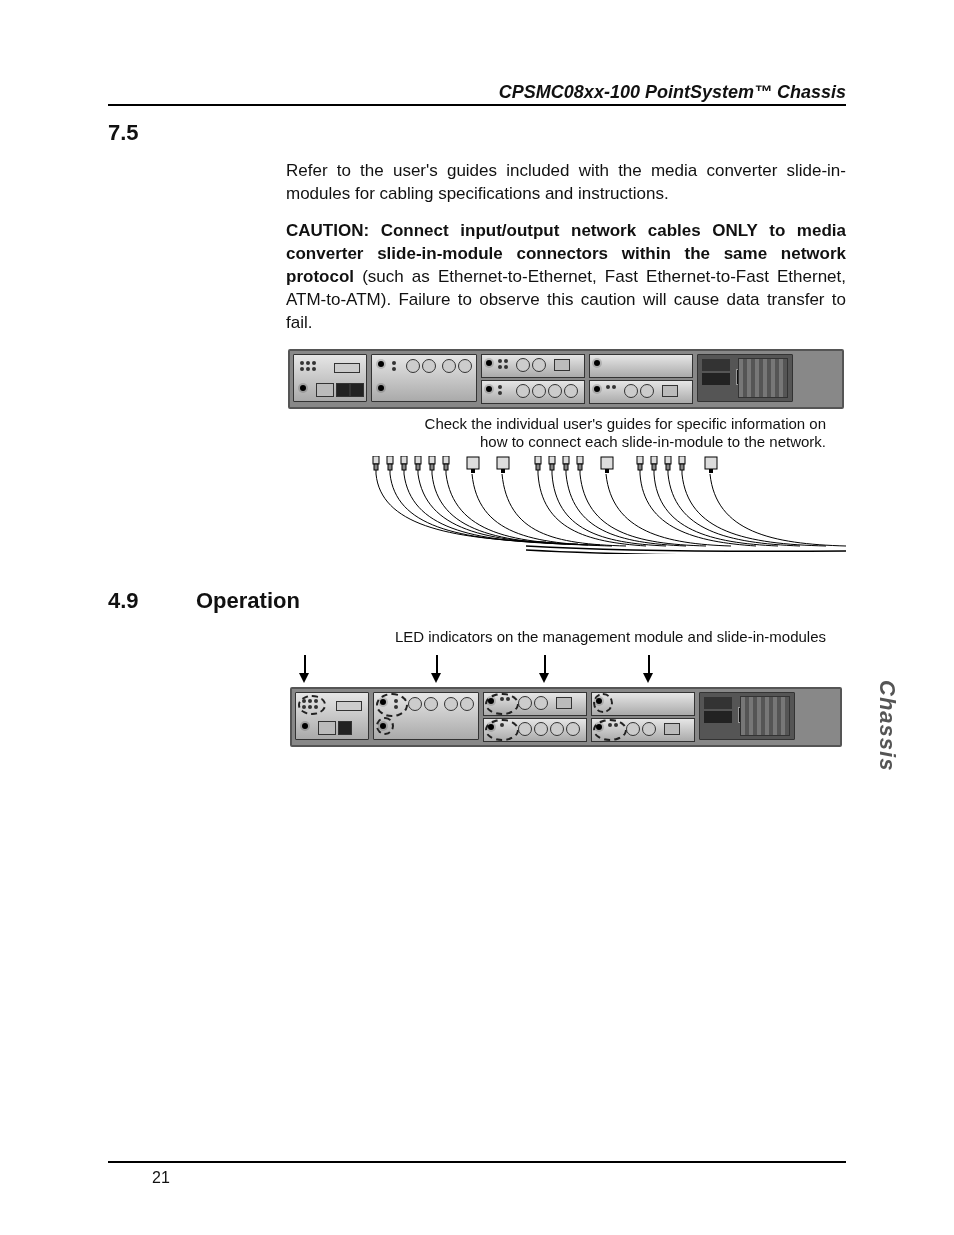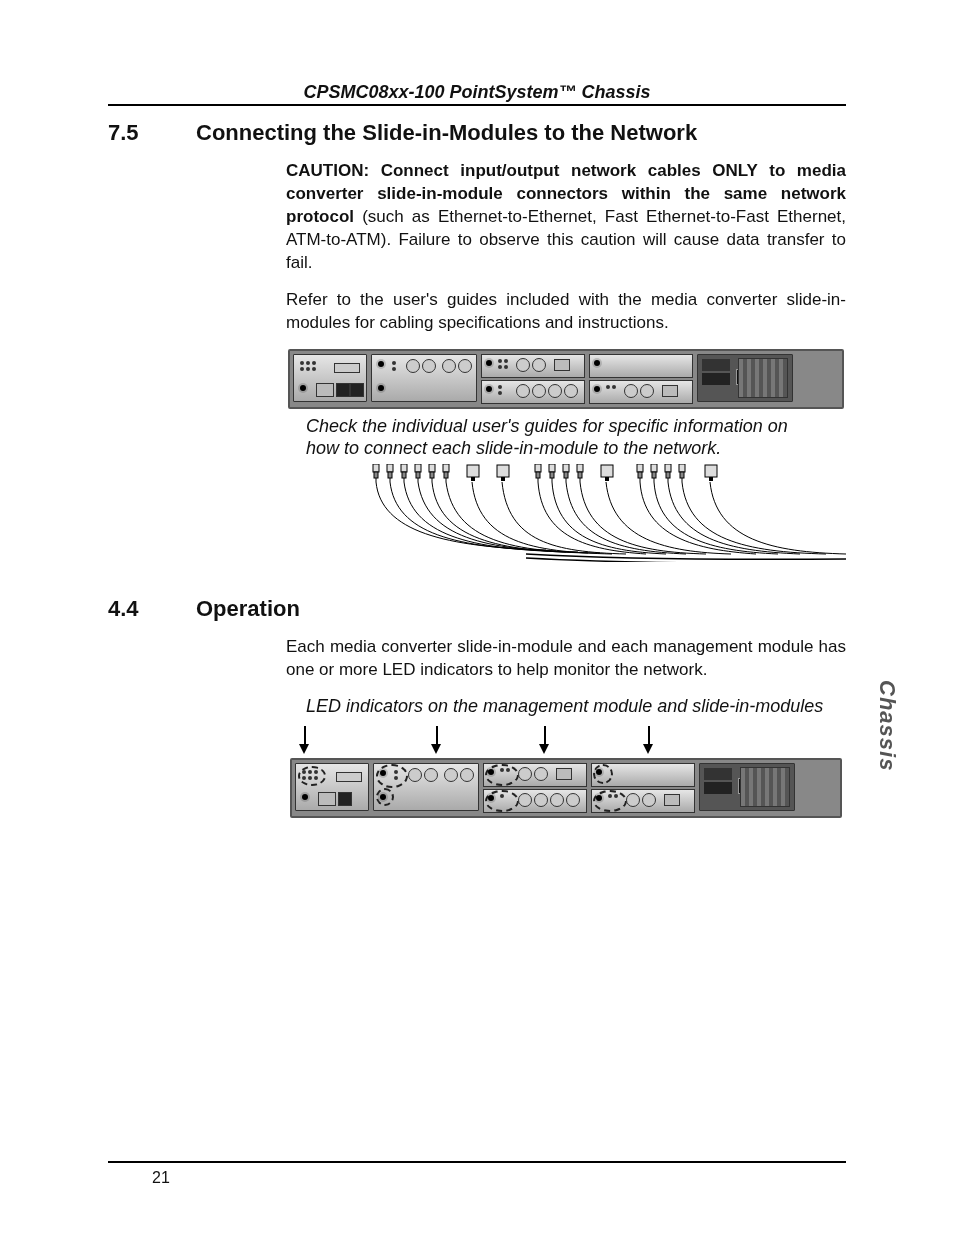--- a/index.html
+++ b/index.html
@@ -14,21 +14,21 @@
     position: relative;
     width: 954px;
     height: 1235px;
     box-sizing: border-box;
   }
   .running-head {
     position: absolute;
     top: 82px;
     right: 108px;
     left: 108px;
-    text-align: center;
+    text-align: right;
     font-weight: bold;
     font-style: italic;
     font-size: 18px;
   }
   .rule {
     position: absolute;
     top: 104px;
     left: 108px;
     right: 108px;
     border-top: 2px solid #000;
@@ -54,23 +54,22 @@
     margin: 0 0 14px 0;
     font-size: 17px;
     line-height: 1.35;
     text-align: justify;
   }
   .caution-lead { font-weight: bold; }
   .fig {
     margin: 10px 0 28px 0;
   }
   .fig-caption {
-    text-align: left;
-    font-style: italic;
-    font-size: 18px;
+    text-align: right;
+    font-size: 15px;
     margin: 6px auto 2px auto;
     line-height: 1.25;
     max-width: 520px;
   }
   .fig-caption.top { margin-top: 10px; margin-bottom: 8px; }
   .module-row {
     display: flex;
     gap: 4px;
     border: 2px solid #555;
     padding: 3px;
@@ -170,28 +169,27 @@
 <body>
 <div class="page">
 
 <div class="running-head">CPSMC08xx-100 PointSystem™ Chassis</div>
 <div class="rule"></div>
 
 <div class="content">
 
   <h2 class="sect">
     <span class="num">7.5</span>
-    <span>Connecting the Slide-in-Modules to the Network</span>
   </h2>
 
   <div class="body-block">
+    <p>Refer to the user's guides included with the media converter slide-in-modules for cabling specifications and instructions.</p>
     <p>
       <span class="caution-lead">CAUTION:  Connect input/output network cables ONLY to media converter slide-in-module connectors within the same network protocol</span><span> (such as Ethernet-to-Ethernet, Fast Ethernet-to-Fast Ethernet, ATM-to-ATM).  Failure to observe this caution will cause data transfer to fail.</span>
     </p>
-    <p>Refer to the user's guides included with the media converter slide-in-modules for cabling specifications and instructions.</p>
   </div>
 
   <div class="fig" style="margin-left:178px;">
     <div class="module-row">
 
       <div class="slot" style="flex:0 0 72px;">
         <div class="tiny" style="left:6px; top:6px;"></div>
         <div class="tiny" style="left:12px; top:6px;"></div>
         <div class="tiny" style="left:18px; top:6px;"></div>
         <div class="tiny" style="left:6px; top:12px;"></div>
@@ -410,26 +408,25 @@
           <div class="plug rj" style="left: 418px;">
             <svg viewBox="0 0 14 18">
               <rect x="1" y="1" width="12" height="12" fill="#ddd" stroke="#000"></rect>
               <rect x="5" y="13" width="4" height="4" fill="#000"></rect>
             </svg>
           </div>
         </div>
   </div>
 
   <h2 class="sect" style="margin-top:34px;">
-    <span class="num">4.4</span>
+    <span class="num">4.9</span>
     <span>Operation</span>
   </h2>
 
   <div class="body-block">
-    <p>Each media converter slide-in-module and each management module has one or more LED indicators to help monitor the network.</p>
 
     <div class="fig-caption top">LED indicators on the management module and slide-in-modules</div>
 
     <div class="arrows-down">
       <div class="arrow line" style="left:18px;"></div>
           <div class="arrow" style="left:13px; top:18px;"></div>
       <div class="arrow line" style="left:150px;"></div>
           <div class="arrow" style="left:145px; top:18px;"></div>
       <div class="arrow line" style="left:258px;"></div>
           <div class="arrow" style="left:253px; top:18px;"></div>

